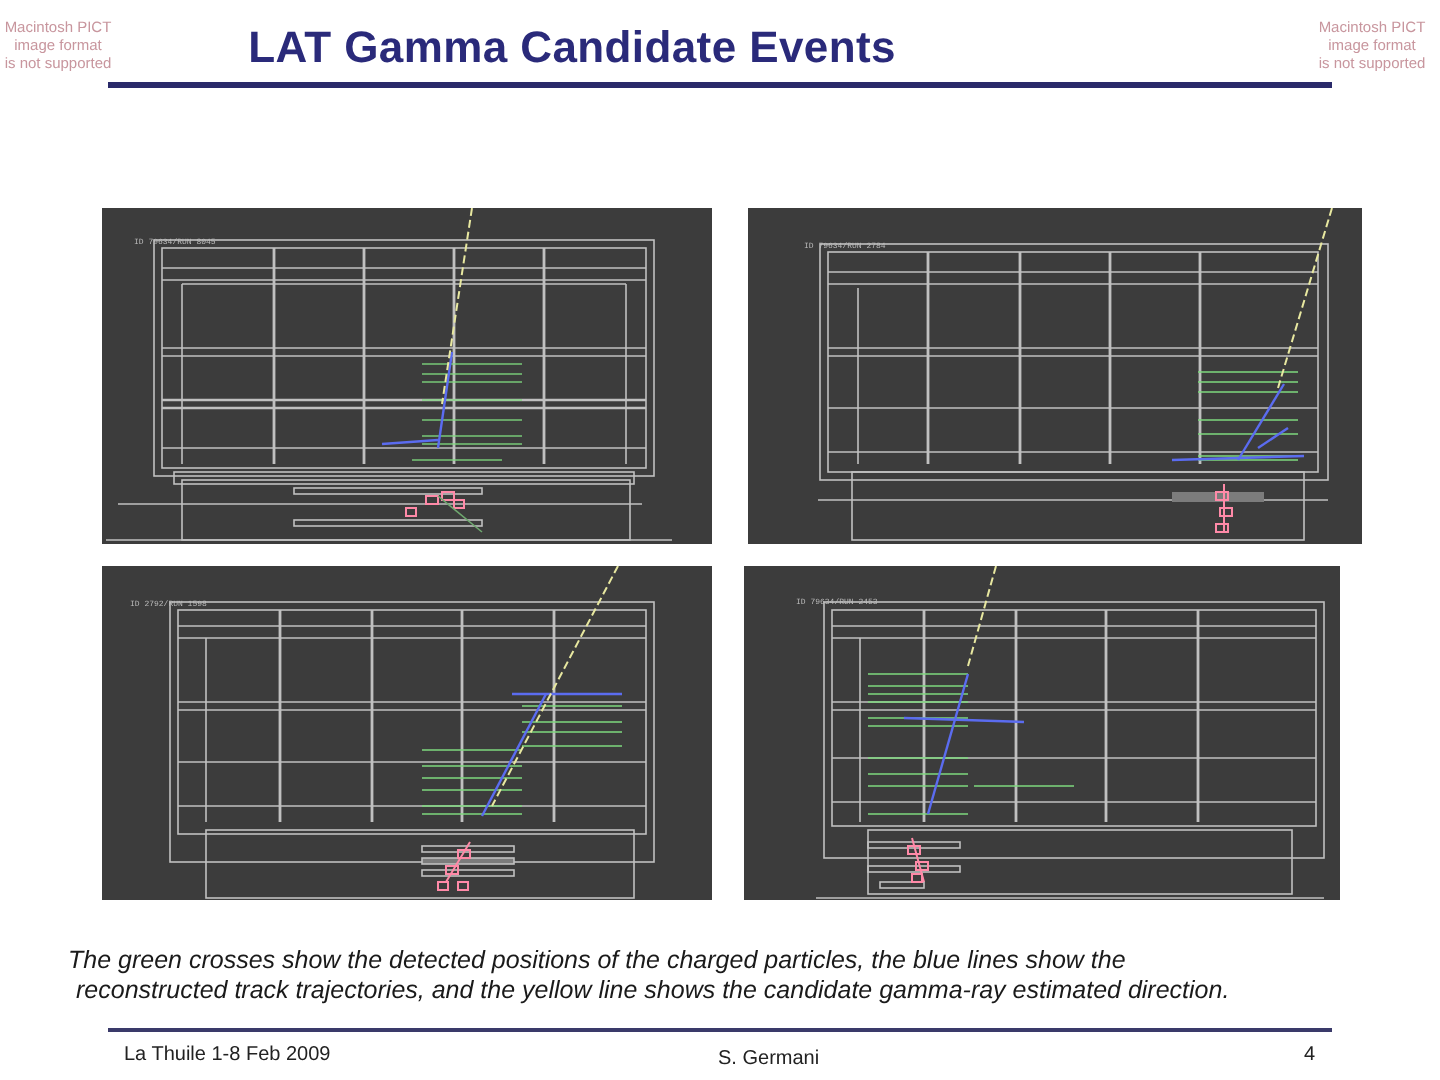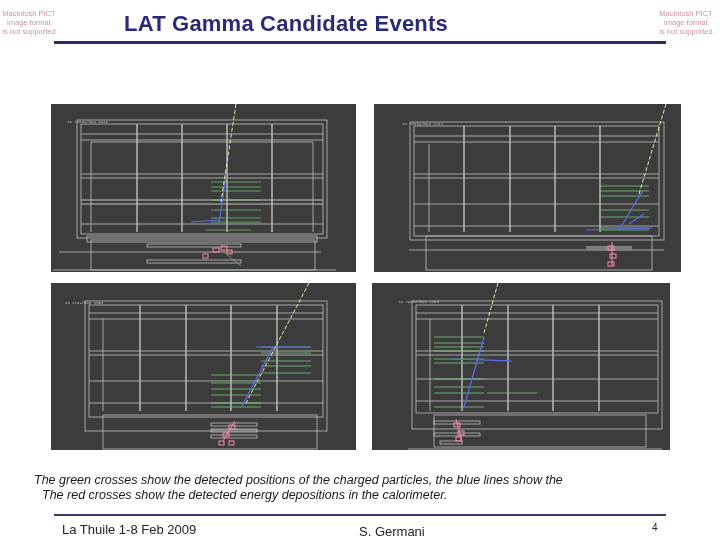--- a/index.html
+++ b/index.html
@@ -19,21 +19,21 @@
   .panel svg { position:absolute; left:0; top:0; }
   .panel-label { position:absolute; color:#bdbdbd; font-size:4px; font-family:"Liberation Mono", monospace; }
 
   .caption { position:absolute; left:24px; top:453px; width:680px; color:#1a1a1a;
     font-style:italic; font-size:12.5px; line-height:15px;margin-top:20px; }
   .caption .l1 { padding-left:10px; display:block; }
   .caption .l2 { padding-left:14px; display:block; }
   .caption .l3 { padding-left:18px; display:block; }
 
   .foot-rule { position:absolute; left:54px; top:514px; width:612px; height:2px; background:#3a3a6a; }
-  .foot { position:absolute; top:522px; font-size:13px; color:#222; }
+  .foot { position:absolute; top:522px; font-size:10px; color:#222; }
   .foot-left { left:62px; }
   .foot-center { left:359px; top:524px; }
   .foot-right { left:652px; font-size:10px; top:522px; }
 </style>
 </head>
 <body>
 
 <div class="pict-note pict-left">
   <div>Macintosh PICT</div>
   <div>image format</div>
@@ -240,19 +240,19 @@
       <rect x="82" y="140" width="6" height="4"></rect>
       <rect x="86" y="148" width="6" height="4"></rect>
       <rect x="84" y="154" width="5" height="4"></rect>
     </g>
   </svg>
   <div class="panel-label" style="left:26px;top:17px;">ID 79634/RUN 2453</div>
 </div>
 
 <div class="caption">
   <span class="l1">The green crosses show the detected positions of the charged particles, the blue lines show the</span>
-  <span class="l3">The red crosses show the detected energy depositions in the calorimeter.</span>
+  <span class="l2">reconstructed track trajectories, and the yellow line shows the candidate gamma-ray estimated direction.</span>
 </div>
 
 <div class="foot-rule"></div>
 <div class="foot foot-left">La Thuile 1-8 Feb 2009</div>
 <div class="foot foot-center">S. Germani</div>
 <div class="foot foot-right">4</div>
 
 </body></html>

